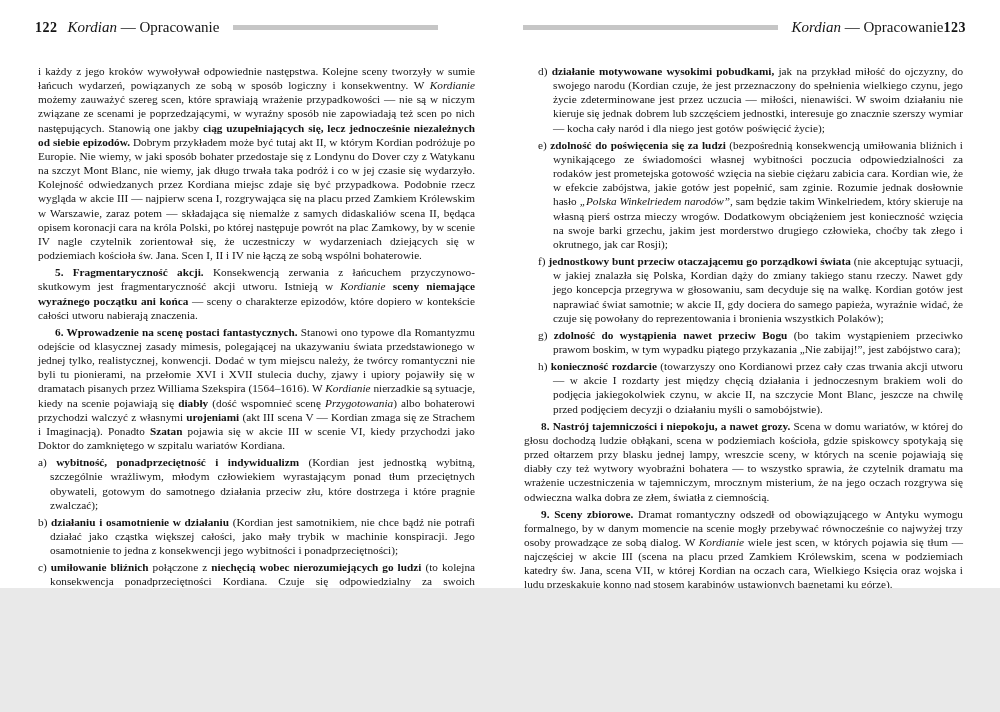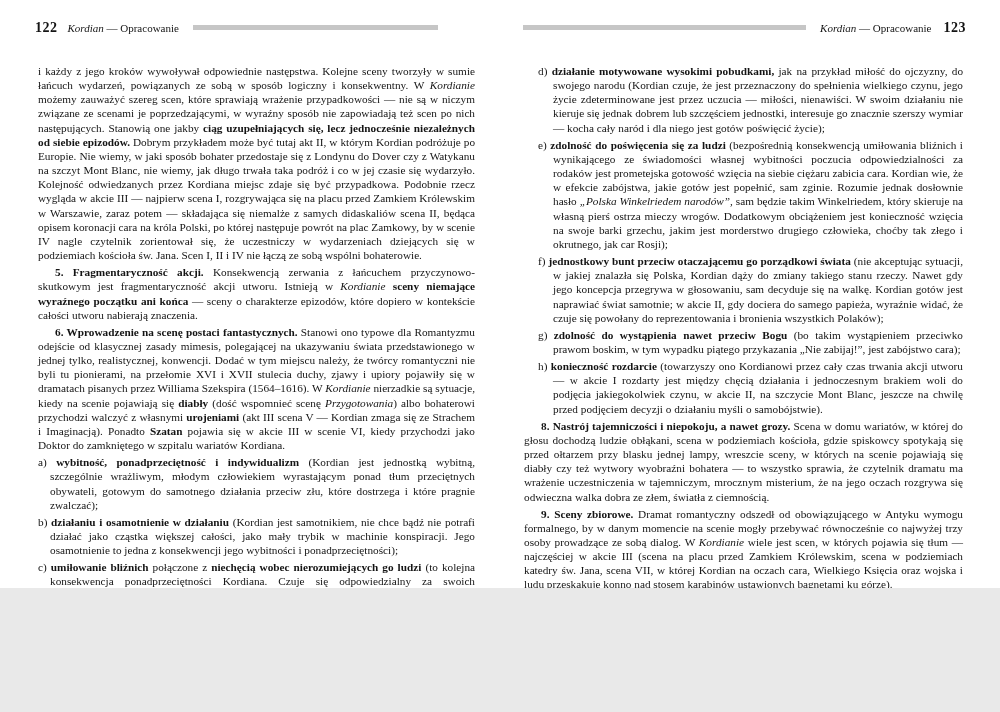--- a/index.html
+++ b/index.html
@@ -16,27 +16,27 @@
   .page { position:absolute; top:0; height:712px; overflow:hidden; }
   .page-left  { left:35px;  width:443px; }
   .page-right { left:521px; width:445px; }
 
   .running-head {
     display:flex; align-items:center;
     margin-top:20px; height:15px;
     font-size:12.5px; white-space:nowrap;
   }
   .pagenum { font-weight:bold; font-size:14px; letter-spacing:.5px; }
-  .head-title { font-size:11px; }
+  .head-title { font-size:15px; }
   .head-title .it { font-style:italic; }
   .rule { flex:1 1 auto; height:5px; background:var(--rule, #c6c6c6); }
   .page-left  .pagenum { margin-right:10px; }
   .page-left  .rule { margin-left:14px; margin-right:40px; }
   .page-right .rule { margin-left:2px; margin-right:14px; }
-  .page-right .pagenum { margin-left:12px; }
+  .page-right .pagenum { margin-left:0; }
 
   .body-text {
     margin-top:29px;
     font-size:11.25px;
     line-height:14.15px;
     text-align:justify;
   }
   .body-text p { margin:3px; }
   p.indent { text-indent:17px; }
   .page-left  p.list { padding-left:12px; text-indent:-12px; }

